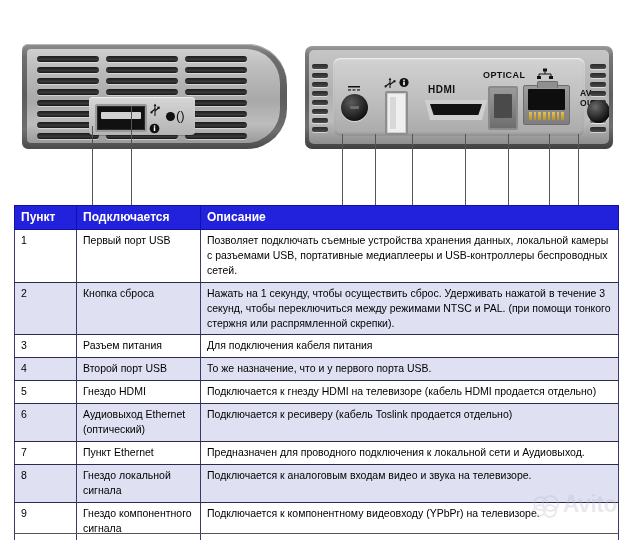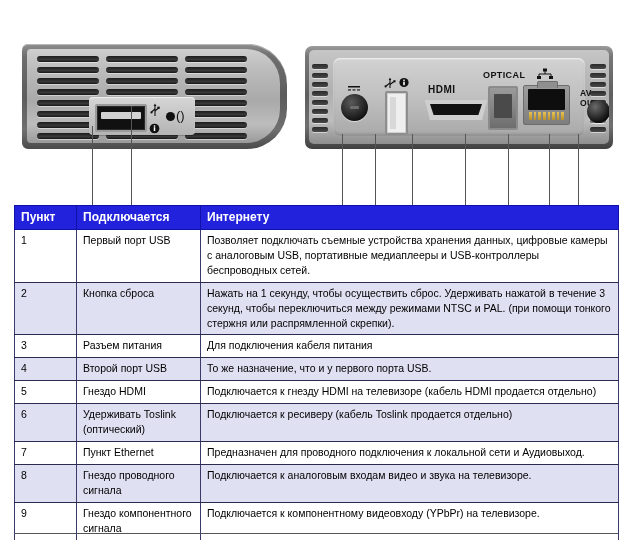--- a/index.html
+++ b/index.html
@@ -454,28 +454,28 @@
     <table class="spec">
       <colgroup>
         <col class="c-num">
           <col class="c-comp">
           <col class="c-desc">
       </colgroup>
       <thead>
         <tr>
           <th>Пункт</th>
           <th>Подключается</th>
-          <th>Интернету</th>
+          <th>Описание</th>
         </tr>
       </thead>
       <tbody id="tbody">
           <tr>
             <td>1</td>
             <td>Первый порт USB</td>
-            <td>Позволяет подключать съемные устройства хранения данных, цифровые камеры с аналоговым USB, портативные медиаплееры и USB-контроллеры беспроводных сетей.</td>
+            <td>Позволяет подключать съемные устройства хранения данных, локальной камеры с разъемами USB, портативные медиаплееры и USB-контроллеры беспроводных сетей.</td>
           </tr>
           <tr class="alt">
             <td>2</td>
             <td>Кнопка сброса</td>
             <td>Нажать на 1 секунду, чтобы осуществить сброс. Удерживать нажатой в течение 3 секунд, чтобы переключиться между режимами NTSC и PAL. (при помощи тонкого стержня или распрямленной скрепки).</td>
           </tr>
           <tr>
             <td>3</td>
             <td>Разъем питания</td>
             <td>Для подключения кабеля питания</td>
@@ -485,37 +485,46 @@
             <td>Второй порт USB</td>
             <td>То же назначение, что и у первого порта USB.</td>
           </tr>
           <tr>
             <td>5</td>
             <td>Гнездо HDMI</td>
             <td>Подключается к гнезду HDMI на телевизоре (кабель HDMI продается отдельно)</td>
           </tr>
           <tr class="alt">
             <td>6</td>
-            <td>Удерживать Toslink (оптический)</td>
+            <td>Аудиовыход Ethernet (оптический)</td>
             <td>Подключается к ресиверу (кабель Toslink продается отдельно)</td>
           </tr>
           <tr>
             <td>7</td>
             <td>Пункт Ethernet</td>
             <td>Предназначен для проводного подключения к локальной сети и Аудиовыход.</td>
           </tr>
           <tr class="alt">
             <td>8</td>
-            <td>Гнездо проводного сигнала</td>
+            <td>Гнездо локальной сигнала</td>
             <td>Подключается к аналоговым входам видео и звука на телевизоре.</td>
           </tr>
           <tr>
             <td>9</td>
             <td>Гнездо компонентного сигнала</td>
             <td>Подключается к компонентному видеовходу (YPbPr) на телевизоре.</td>
           </tr>
         </tbody>
     </table>
   </div>
 
+  <div class="wm">
+    <span class="wm-mark">
+      <i></i>
+        <i></i>
+        <i></i>
+        <i></i>
+    </span>
+    <span class="wm-txt">Avito</span>
+  </div>
 
   <div class="bottom-rule"></div>
 </div>
 
 </body></html>

